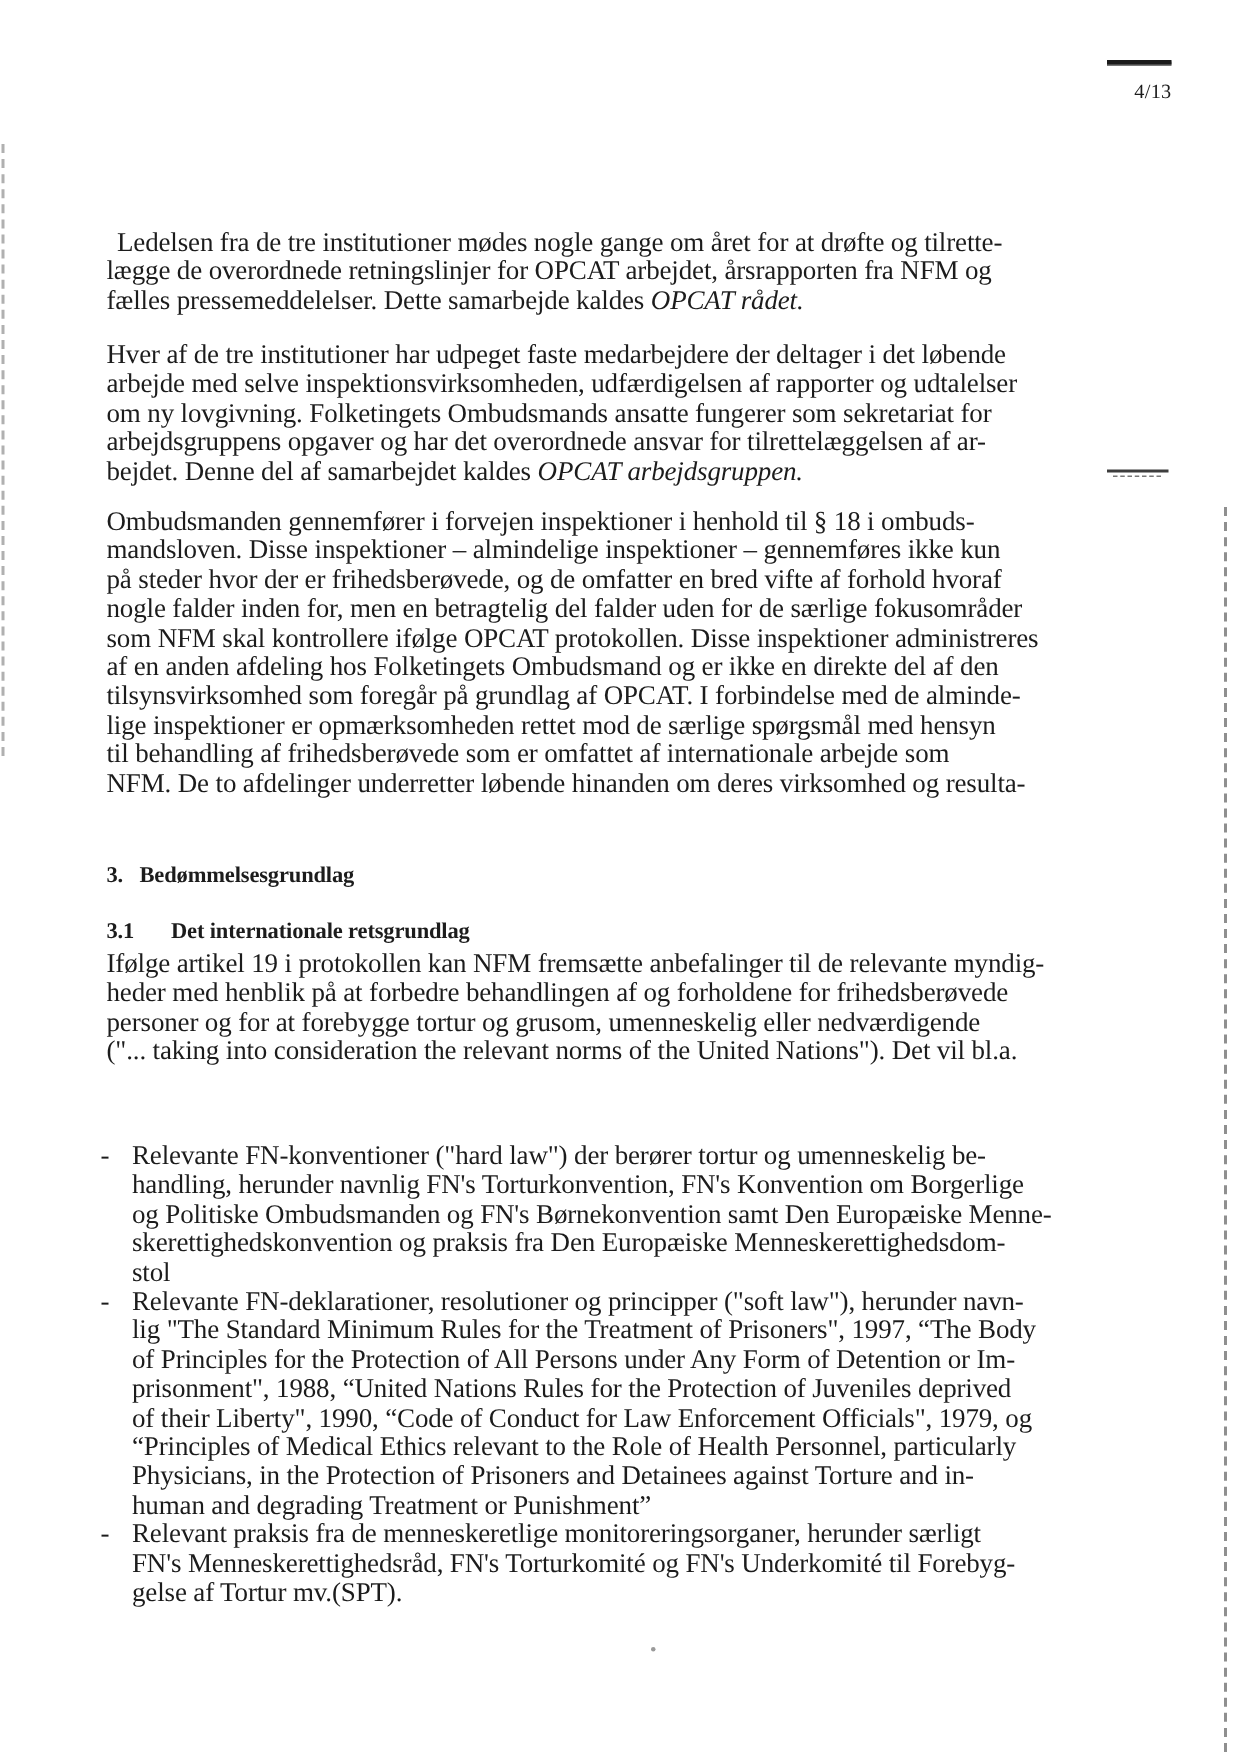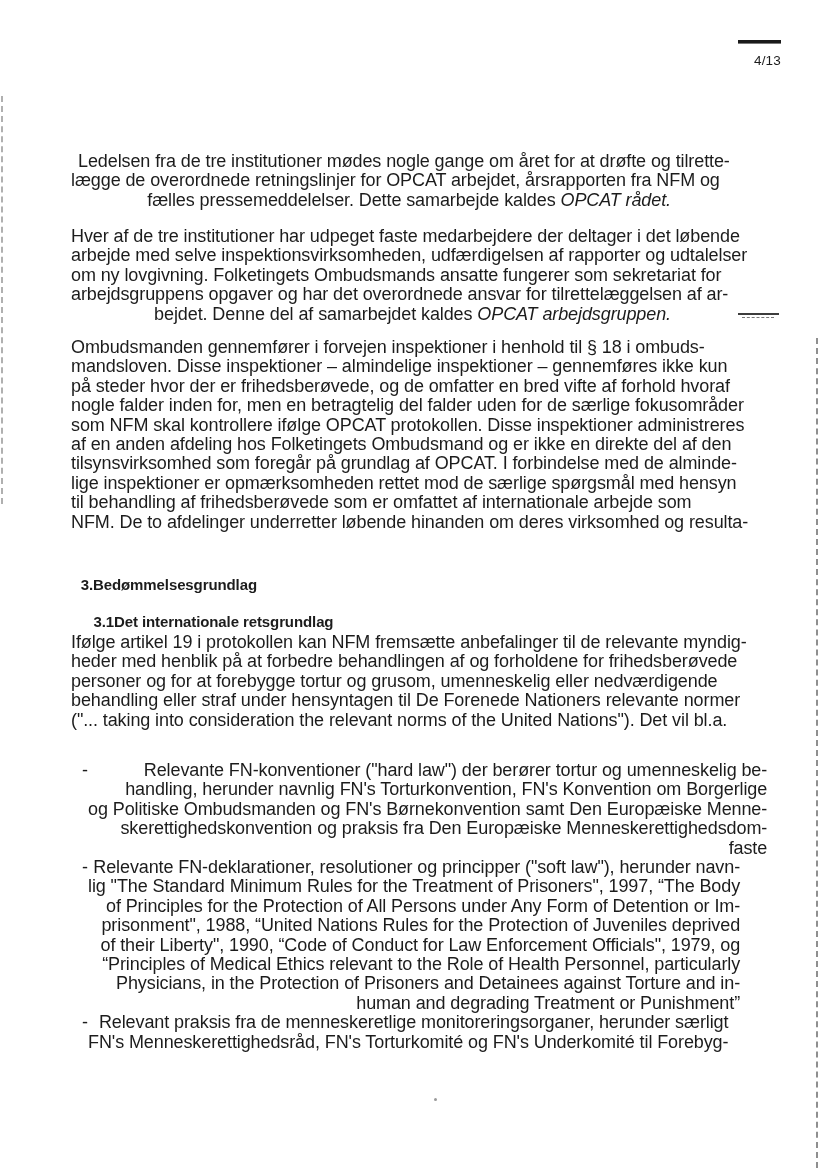--- a/index.html
+++ b/index.html
@@ -2,23 +2,22 @@
 <html><head>
 <meta charset="utf-8">
 <style>
   html, body { margin: 0; padding: 0; background: #ffffff; }
   .page {
     position: relative;
     width: 825px;
     height: 1168px;
     background: #ffffff;
     overflow: hidden;
-    font-family: Liberation Sans, sans-serif;
+    font-family: Liberation Serif, serif;
     color: #1c1c1c;
-    text-align: right;
   }
   
   .tblock {
     position: absolute;
     left: 71px;
     width: 600px;
     font-size: 18px;
     line-height: 19.4px;
     letter-spacing: -0.1px;
   }
@@ -120,50 +119,50 @@
   </div>
 
   <div class="heading" style="top:613px">
     <span class="hnum hnum-w43">3.1</span><span>Det internationale retsgrundlag</span>
   </div>
 
   <div class="tblock" style="top:633px">
       <div class="ln">Ifølge artikel 19 i protokollen kan NFM fremsætte anbefalinger til de relevante myndig-</div>
       <div class="ln">heder med henblik på at forbedre behandlingen af og forholdene for frihedsberøvede</div>
       <div class="ln">personer og for at forebygge tortur og grusom, umenneskelig eller nedværdigende</div>
-      <div class="ln">behandling eller straf under hensyntagen til De Forenede Nationers relevante normer</div>
       <div class="ln">("... taking into consideration the relevant norms of the United Nations"). Det vil bl.a.</div>
     </div>
 
   <div class="tblock list" style="top:761px">
     <div class="bullet">
       <span class="dash">-</span>
       <div class="blines">
           <div class="ln">Relevante FN-konventioner ("hard law") der berører tortur og umenneskelig be-</div>
           <div class="ln">handling, herunder navnlig FN's Torturkonvention, FN's Konvention om Borgerlige</div>
           <div class="ln">og Politiske Ombudsmanden og FN's Børnekonvention samt Den Europæiske Menne-</div>
           <div class="ln">skerettighedskonvention og praksis fra Den Europæiske Menneskerettighedsdom-</div>
-          <div class="ln">faste</div>
+          <div class="ln">stol</div>
         </div>
     </div>
     <div class="bullet">
       <span class="dash">-</span>
       <div class="blines">
           <div class="ln">Relevante FN-deklarationer, resolutioner og principper ("soft law"), herunder navn-</div>
           <div class="ln">lig "The Standard Minimum Rules for the Treatment of Prisoners", 1997, “The Body</div>
           <div class="ln">of Principles for the Protection of All Persons under Any Form of Detention or Im-</div>
           <div class="ln">prisonment", 1988, “United Nations Rules for the Protection of Juveniles deprived</div>
           <div class="ln">of their Liberty", 1990, “Code of Conduct for Law Enforcement Officials", 1979, og</div>
           <div class="ln">“Principles of Medical Ethics relevant to the Role of Health Personnel, particularly</div>
           <div class="ln">Physicians, in the Protection of Prisoners and Detainees against Torture and in-</div>
           <div class="ln">human and degrading Treatment or Punishment”</div>
         </div>
     </div>
     <div class="bullet">
       <span class="dash">-</span>
       <div class="blines">
           <div class="ln">Relevant praksis fra de menneskeretlige monitoreringsorganer, herunder særligt</div>
           <div class="ln">FN's Menneskerettighedsråd, FN's Torturkomité og FN's Underkomité til Forebyg-</div>
+          <div class="ln">gelse af Tortur mv.(SPT).</div>
         </div>
     </div>
   </div>
 
 </div>
 
 </body></html>

